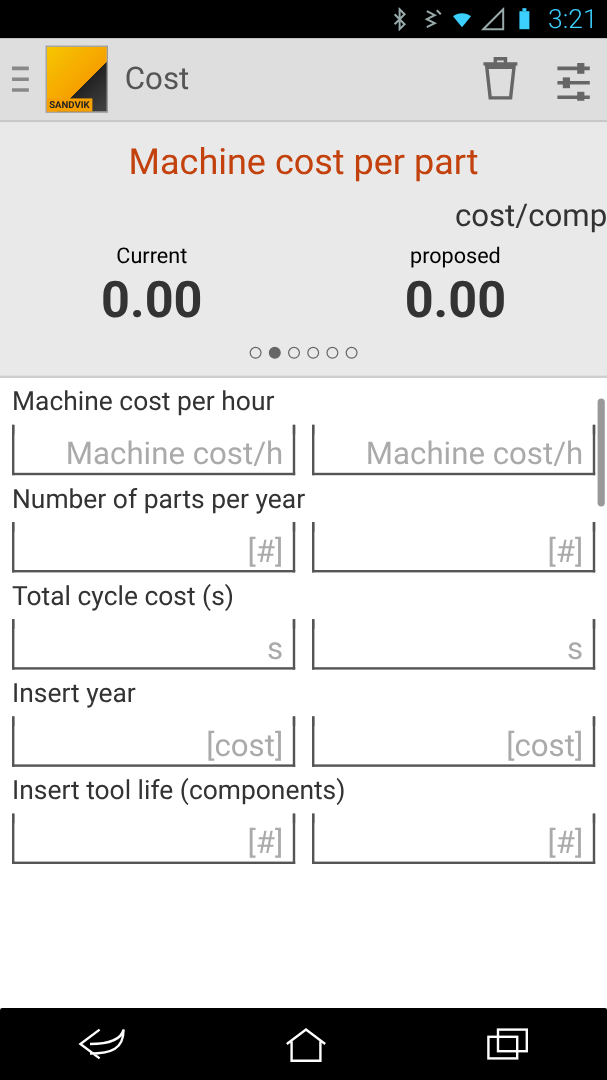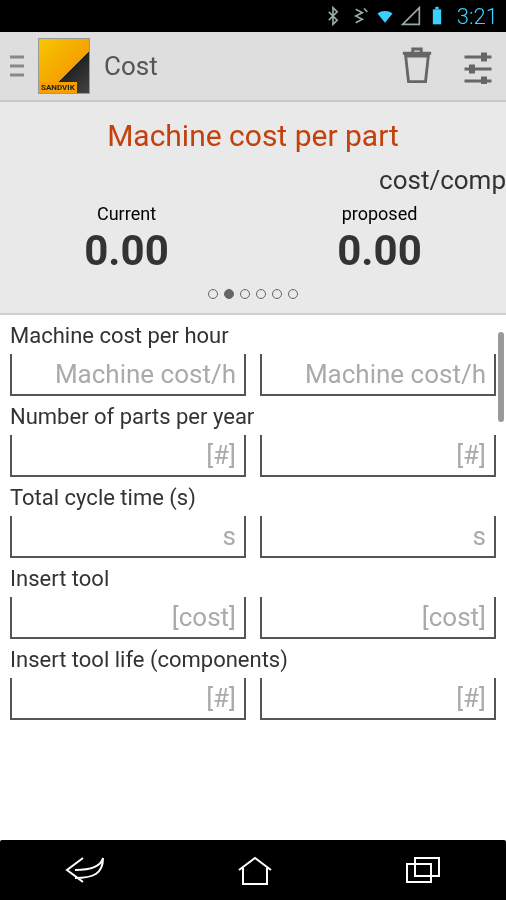--- a/index.html
+++ b/index.html
@@ -28,21 +28,21 @@
   .summary .col .val { font-size: 42px; font-weight: bold; color: #333; margin-top: 2px; }
   .pager { display: flex; justify-content: center; gap: 6px; margin-top: 14px; }
   .pager .dot { width: 10px; height: 10px; border: 1px solid #666; border-radius: 50%; }
   .pager .dot.active { background: #666; }
 
   
   .form { }
   .row { padding: 8px 10px 0 10px; }
   .row .label { font-size: 22px; color: #333; margin-bottom: 6px; }
   .row .inputs { display: flex; gap: 14px; }
-  .inputwrap { flex: 1; border-left: 2px solid #555; border-bottom: 2px solid #555; border-right: 2px solid #555; height: 42px; display: flex; align-items: center; justify-content: flex-end; padding: 0 8px; position: relative; }
+  .inputwrap { flex: 1; border-left: 2px solid #555; border-bottom: 2px solid #555; border-right: 2px solid #555; height: 42px; display: flex; align-items: flex-end; justify-content: flex-end; padding: 0 8px; position: relative; }
   .inputwrap::before, .inputwrap::after { content: ''; position: absolute; top: 0; width: 2px; height: 8px; background: #555; }
   .inputwrap::before { left: -2px; }
   .inputwrap::after { right: -2px; }
   .ph { font-size: 26px; color: #aaa; text-align: right; width: 100%; }
 
   
   .navbar { position: absolute; bottom: 0; left: 0; right: 0; height: 60px; background: #000; display: flex; align-items: center; justify-content: space-around; border-top-left-radius: 2px; border-top-right-radius: 2px; }
   .navbar svg { fill: none; stroke: #fff; stroke-width: 2; }
 
   .scroll-indicator { position: absolute; right: 2px; top: 332px; width: 6px; height: 90px; background: #999; border-radius: 3px; }
@@ -134,32 +134,32 @@
       <div class="inputs">
         <div class="inputwrap">
           <div class="ph">[#]</div>
         </div>
         <div class="inputwrap">
           <div class="ph">[#]</div>
         </div>
       </div>
     </div>
     <div class="row">
-      <div class="label">Total cycle time (s)</div>
+      <div class="label">Total cycle cost (s)</div>
       <div class="inputs">
         <div class="inputwrap">
           <div class="ph">s</div>
         </div>
         <div class="inputwrap">
           <div class="ph">s</div>
         </div>
       </div>
     </div>
     <div class="row">
-      <div class="label">Insert tool</div>
+      <div class="label">Insert year</div>
       <div class="inputs">
         <div class="inputwrap">
           <div class="ph">[cost]</div>
         </div>
         <div class="inputwrap">
           <div class="ph">[cost]</div>
         </div>
       </div>
     </div>
     <div class="row">

